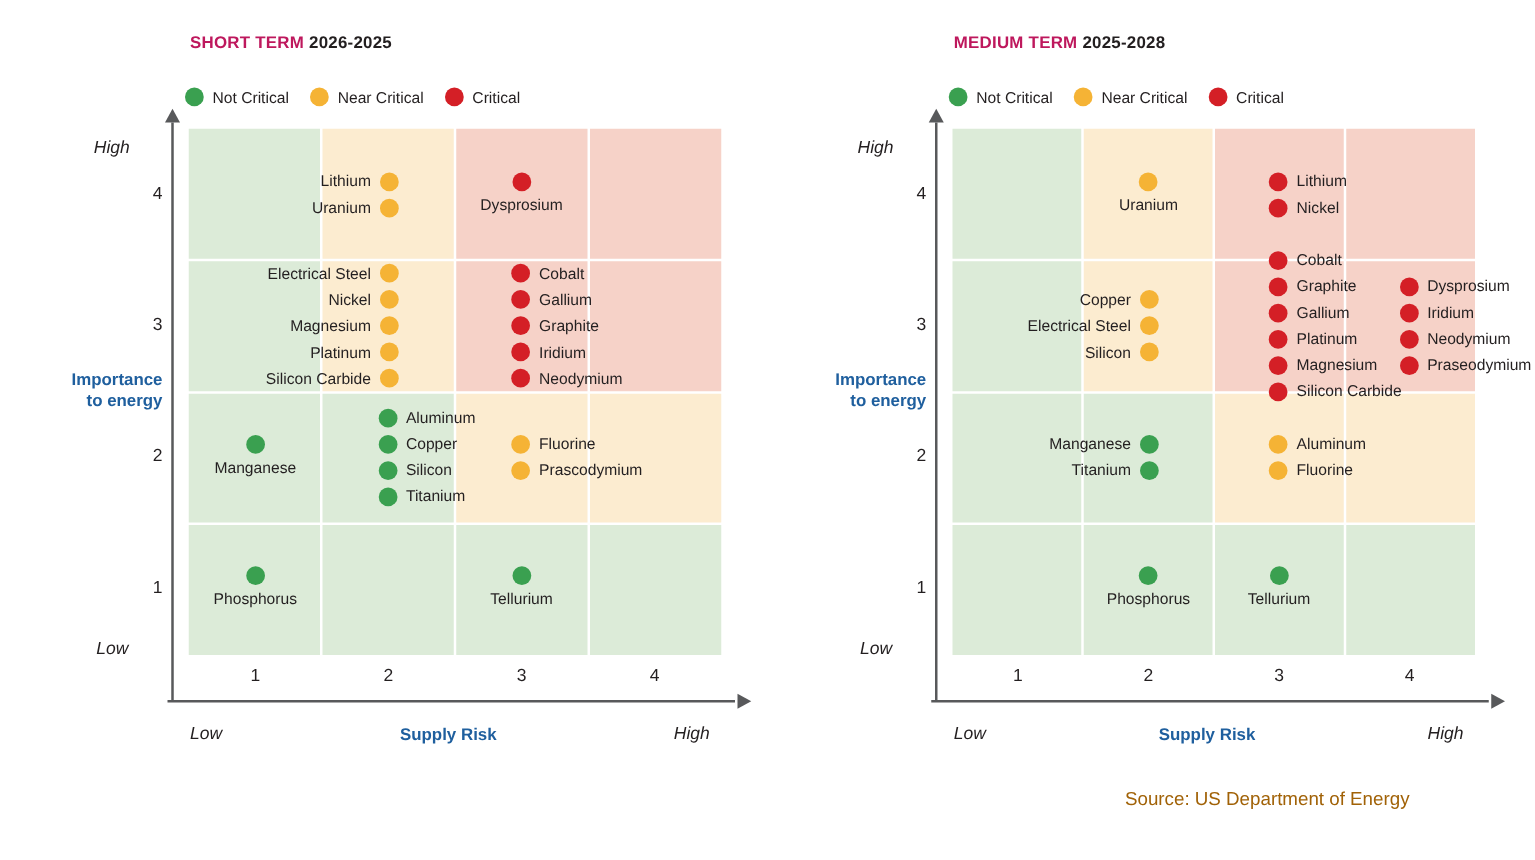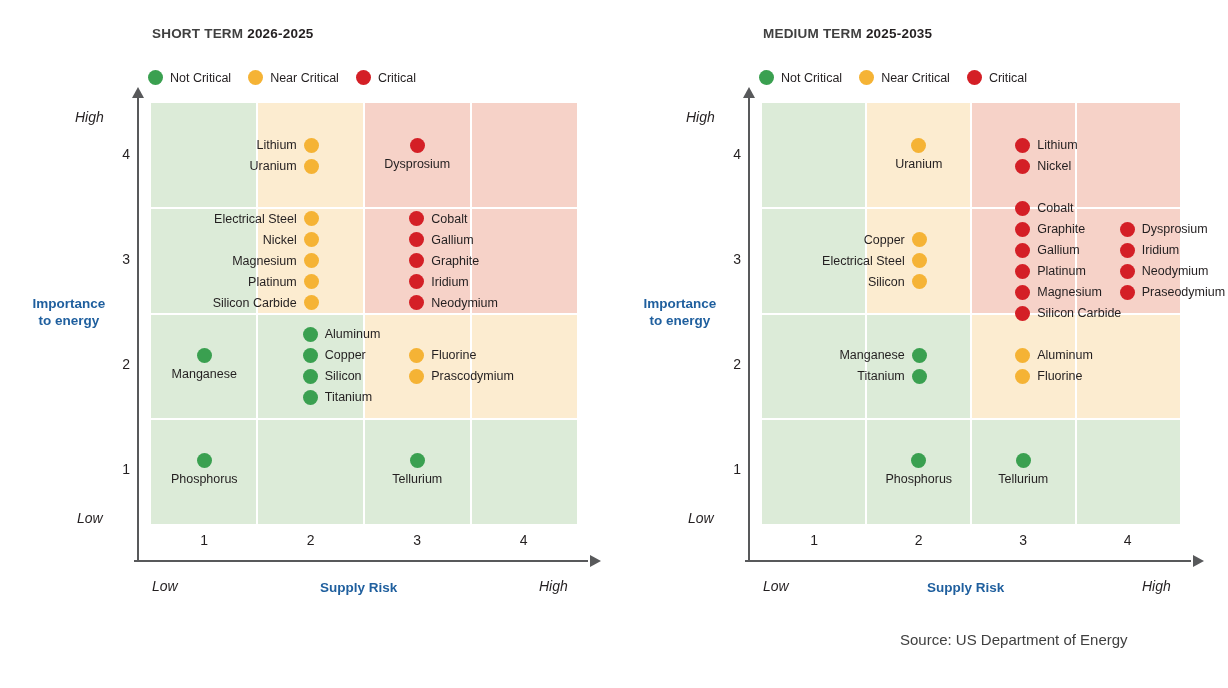--- a/index.html
+++ b/index.html
@@ -9,21 +9,21 @@
     color:#231f20;overflow:hidden;position:relative;
   }
   .panel{position:absolute;top:0;height:688px;}
   #panel-short{left:0;width:614px;}
   #panel-medium{left:614px;width:614px;}
 
   .chart-title{
     position:absolute;font-size:13.5px;font-weight:bold;letter-spacing:.2px;
     white-space:nowrap;color:#231f20;
   }
-  .chart-title .term{color:#404040;}
+  .chart-title .term{color:#be185d;}
 
   .legend{position:absolute;display:flex;align-items:center;gap:17px;}
   .legend-item{display:flex;align-items:center;gap:7px;white-space:nowrap;}
   .legend-dot{width:15px;height:15px;border-radius:50%;display:block;}
   .legend-label{font-size:12.5px;color:#231f20;}
 
   
   .plot{position:absolute;}
   .grid{position:absolute;inset:0;display:grid;
         grid-template-columns:repeat(4,1fr);grid-template-rows:repeat(4,1fr);
@@ -37,32 +37,32 @@
   .axis-line{position:absolute;background:#58595b;}
   .axis-arrow{position:absolute;width:0;height:0;}
   .arrow-up{border-left:6px solid transparent;border-right:6px solid transparent;border-bottom:11px solid #58595b;}
   .arrow-right{border-top:6px solid transparent;border-bottom:6px solid transparent;border-left:11px solid #58595b;}
 
   .tick{position:absolute;font-size:14px;color:#231f20;text-align:center;}
   .ytick{width:20px;text-align:right;}
 
   .ax-end{position:absolute;font-size:14px;font-style:italic;color:#231f20;white-space:nowrap;}
   .ax-title{position:absolute;font-size:13.5px;font-weight:bold;color:#1f5f9e;white-space:nowrap;}
-  .ax-title.vertical{text-align:center;line-height:1.25;}
+  .ax-title.vertical{text-align:right;line-height:1.25;}
 
   
   .pt-group{position:absolute;display:flex;flex-direction:column;gap:2px;}
   .pt-row{display:flex;align-items:center;gap:7px;white-space:nowrap;height:19px;}
   .pt-row.lab-left{flex-direction:row-reverse;}
   .pt-dot{width:15px;height:15px;border-radius:50%;flex:0 0 auto;}
   .pt-label{font-size:12.5px;color:#231f20;line-height:1;}
   .pt-group.below{align-items:center;}
   .pt-group.below .pt-label{margin-top:3px;}
 
-  .source{position:absolute;font-size:15px;color:#404040;white-space:nowrap;}
+  .source{position:absolute;font-size:15px;color:#a16207;white-space:nowrap;}
 </style>
 </head>
 <body>
 
 <div class="panel" id="panel-short"></div>
 <div class="panel" id="panel-medium"></div>
 
 <div id="source-note" class="source" style="left: 900px; top: 631px;">Source: US Department of Energy</div>
 
 <div class="chart-title" style="left: 152px; top: 26px;"><span class="term">SHORT TERM</span><span> 2026-2025</span></div>
@@ -220,21 +220,21 @@
       <span class="pt-dot" style="background: rgb(58, 160, 80);"></span>
       <span class="pt-label">Phosphorus</span>
     </div>
   </div>
 <div class="pt-group below" style="flex-direction: column; align-items: center; left: 347.25px; width: 140px; top: 453.375px;">
     <div class="pt-row" style="flex-direction: column; gap: 2px; height: auto;">
       <span class="pt-dot" style="background: rgb(58, 160, 80);"></span>
       <span class="pt-label">Tellurium</span>
     </div>
   </div>
-<div class="chart-title" style="left: 763px; top: 26px;"><span class="term">MEDIUM TERM</span><span> 2025-2035</span></div>
+<div class="chart-title" style="left: 763px; top: 26px;"><span class="term">MEDIUM TERM</span><span> 2025-2028</span></div>
 <div class="legend" style="left: 759px; top: 70px;">
     <div class="legend-item">
       <span class="legend-dot" style="background: rgb(58, 160, 80);"></span>
       <span class="legend-label">Not Critical</span>
     </div>
     <div class="legend-item">
       <span class="legend-dot" style="background: rgb(245, 179, 53);"></span>
       <span class="legend-label">Near Critical</span>
     </div>
     <div class="legend-item">

